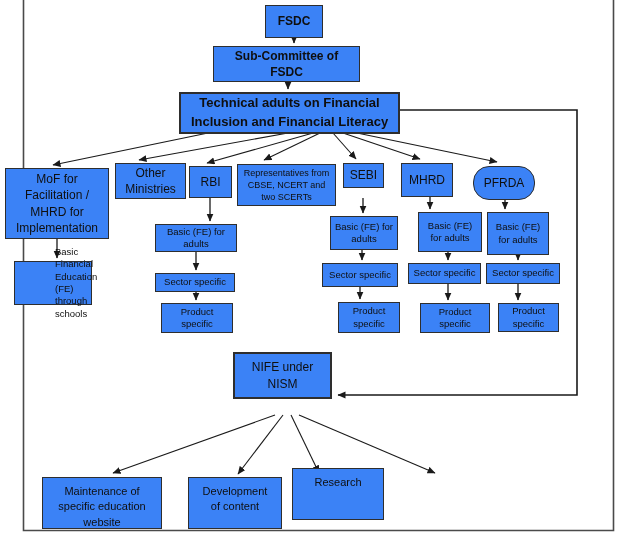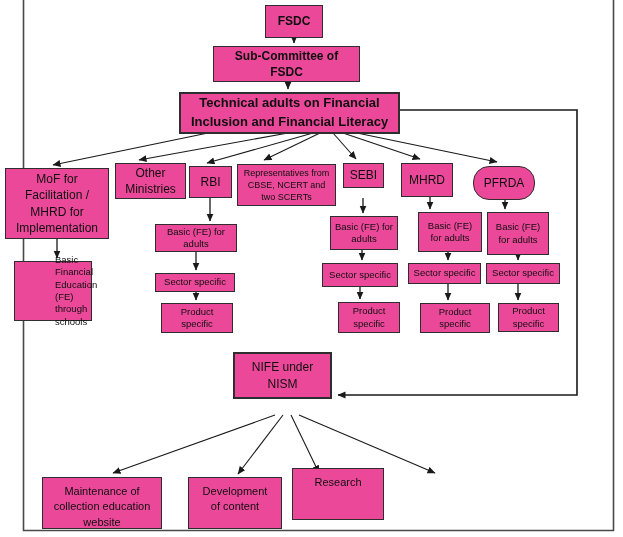--- a/index.html
+++ b/index.html
@@ -2,41 +2,41 @@
 <html><head>
 <meta charset="utf-8">
 <style>
   html,body{margin:0;padding:0;background:#fff;}
   .canvas{
     position:relative;width:623px;height:537px;background:#ffffff;
     font-family:"Liberation Sans",sans-serif;color:#111;overflow:hidden;
   }
   .connectors{position:absolute;left:0;top:0;width:623px;height:537px;}
   .node{
-    position:absolute;box-sizing:border-box;background:#ec4899;
+    position:absolute;box-sizing:border-box;background:#3b82f6;
     border:1px solid #2e2e2e;
     display:flex;align-items:center;justify-content:center;
     text-align:center;white-space:pre-line;
     font-size:9.5px;line-height:1.3;color:#0f0f0f;
   }
   .bold{font-weight:bold;}
   .f13{font-size:13px;line-height:1.45;}
   .f12{font-size:12px;line-height:1.35;}
   .f11{font-size:11px;line-height:1.4;}
   .f9{font-size:9px;line-height:1.35;}
   .b2{border-width:2px;}
   .top{align-items:flex-start;padding-top:6px;}
   .leftalign{justify-content:flex-start;text-align:left;padding-left:3px;}
 
   
   .n-fsdc{left:265px;top:5px;width:58px;height:33px;}
   .n-sub{left:213px;top:46px;width:147px;height:36px;}
   .n-tech{left:179px;top:92px;width:221px;height:42px;}
   .n-mof{left:5px;top:168px;width:104px;height:71px;}
-  .n-mofbasic{left:14px;top:261px;width:78px;height:60px;padding-left:40px;}
+  .n-mofbasic{left:14px;top:261px;width:78px;height:44px;padding-left:40px;}
   .n-other{left:115px;top:163px;width:71px;height:36px;}
   .n-rbi{left:189px;top:166px;width:43px;height:32px;}
   .n-reps{left:237px;top:164px;width:99px;height:42px;}
   .n-sebi{left:343px;top:163px;width:41px;height:25px;}
   .n-irda{left:401px;top:163px;width:52px;height:34px;}
   .n-pfrda{left:473px;top:166px;width:62px;height:34px;border-radius:16px;}
   .n-rbibasic{left:155px;top:224px;width:82px;height:28px;}
   .n-rbisector{left:155px;top:273px;width:80px;height:19px;}
   .n-rbiproduct{left:161px;top:303px;width:72px;height:30px;}
   .n-sebibasic{left:330px;top:216px;width:68px;height:34px;}
@@ -151,19 +151,19 @@
   <div class="node n-pfrdabasic">Basic (FE)
 for adults</div>
   <div class="node n-pfrdasector">Sector specific</div>
   <div class="node n-pfrdaproduct">Product
 specific</div>
 
   <div class="node n-nife f12 b2">NIFE under
 NISM</div>
 
   <div class="node n-maint f11 top">Maintenance of
-collection education
+specific education
 website</div>
   <div class="node n-dev f11 top">Development
 of content</div>
   <div class="node n-research f11 top">Research</div>
 
 </div>
 
 </body></html>

